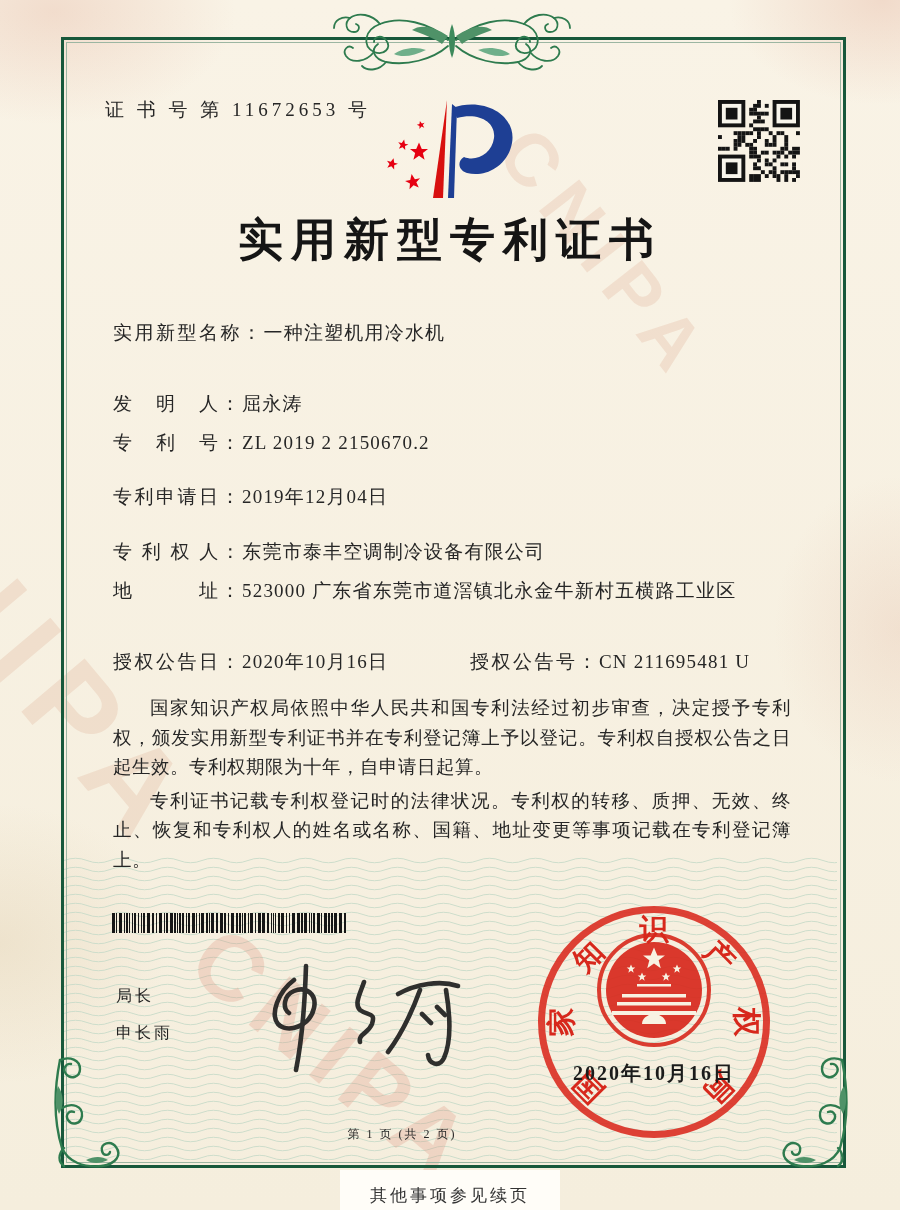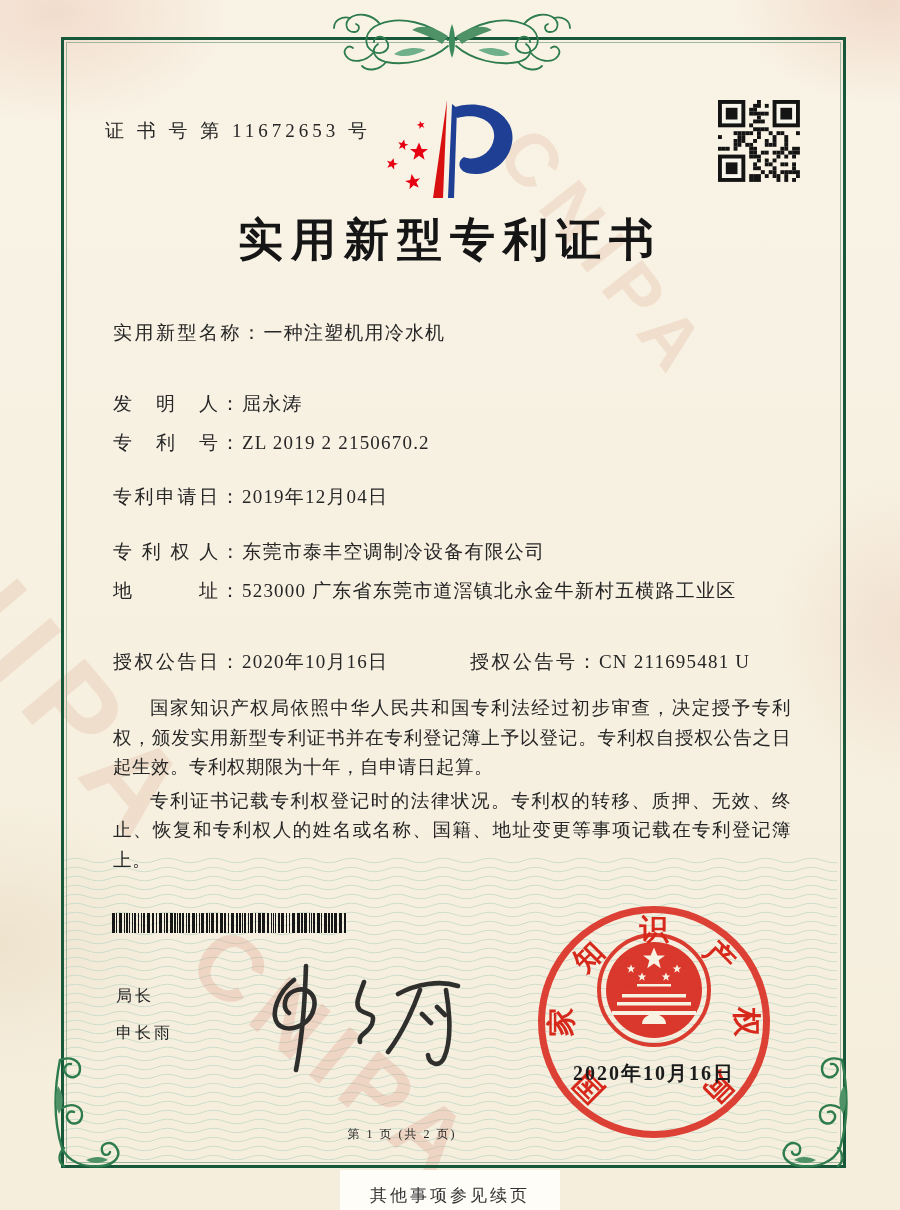--- a/index.html
+++ b/index.html
@@ -19,21 +19,21 @@
     font-weight:700;color:rgba(215,150,122,.20);pointer-events:none;white-space:nowrap;
     transform-origin:0 0;
   }
   .frame{position:absolute;left:61px;top:37px;width:779px;height:1125px;border:3px solid #17583b;z-index:2;}
   .frame-inner{position:absolute;inset:2px;border:1px solid #9cb6a2;}
   .top-ornament{position:absolute;left:322px;top:6px;z-index:3;}
   .corner-flourish{position:absolute;top:1056px;z-index:3;}
   .corner-left{left:50px;}
   .corner-right{left:747px;}
 
-  .cert-no{position:absolute;left:105px;top:97px;font-size:19px;letter-spacing:4px;z-index:4;margin-top:21px;}
+  .cert-no{position:absolute;left:105px;top:97px;font-size:19px;letter-spacing:4px;z-index:4;}
   .logo{position:absolute;left:385px;top:88px;z-index:4;}
   .qr{position:absolute;left:718px;top:100px;z-index:4;}
   .title{
     position:absolute;left:0;top:210px;width:900px;text-align:center;z-index:4;
     font-size:45px;font-weight:700;letter-spacing:8px;color:#151515;
   }
   .fields{position:absolute;left:113px;top:320px;width:700px;z-index:4;font-size:19px;}
   .field-row{position:absolute;left:0;white-space:nowrap;}
   .field-label{letter-spacing:2.5px;}
   .field-value{letter-spacing:1.2px;}

